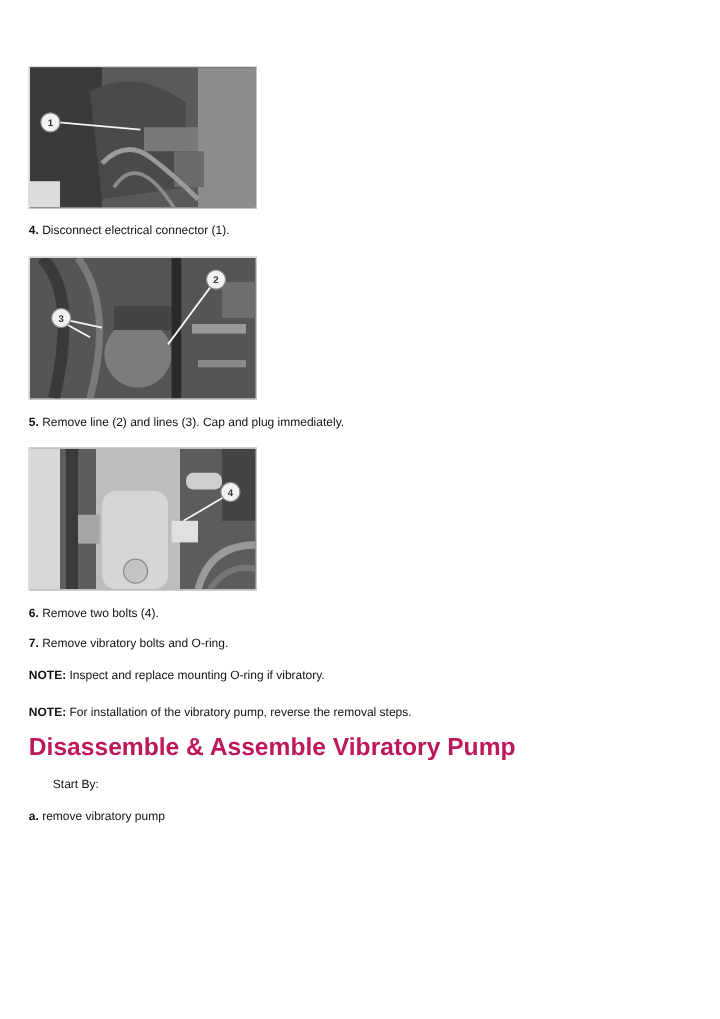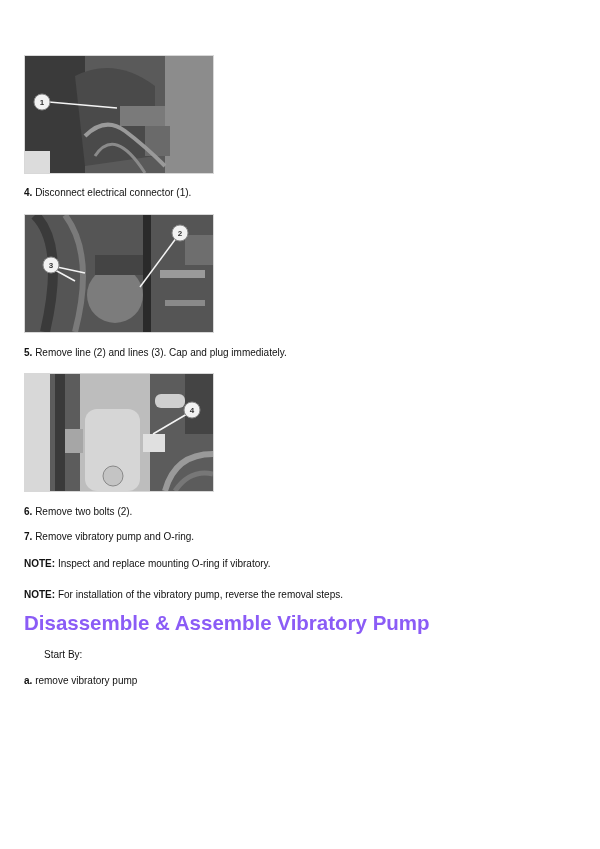--- a/index.html
+++ b/index.html
@@ -11,21 +11,21 @@
     position: absolute; left: 24px; width: 188px; height: 117px;
     border: 1px solid #d8d8d8; background: #6e6e6e; overflow: hidden;
   }
   .fig svg { display: block; width: 100%; height: 100%; }
   .line {
     position: absolute; left: 24px; font-size: 10px; line-height: 16px; white-space: nowrap;
   }
   .line b { font-weight: bold; }
   .heading {
     position: absolute; left: 24px; top: 610px; font-size: 20.5px; font-weight: bold;
-    line-height: 26px; white-space: nowrap; color: #8b5cf6;
+    line-height: 26px; white-space: nowrap; color: #be185d;
   }
   .callout-circle { fill: #f2f2f2; stroke: #888; stroke-width: 1; }
   .callout-text { font-family: "Liberation Sans", sans-serif; font-size: 8px; font-weight: bold; fill: #333; }
   .callout-line { stroke: #f4f4f4; stroke-width: 1.5; }
 </style>
 </head>
 <body>
 
 <div class="fig" style="top:55px;">
   <svg viewBox="0 0 188 117">
@@ -90,26 +90,26 @@
     <path d="M150 117 Q165 95 188 100" stroke="#777" stroke-width="5" fill="none"></path>
     <rect x="160" y="0" width="28" height="60" fill="#444"></rect>
     <line class="callout-line" x1="162" y1="40" x2="128" y2="60"></line>
     <circle class="callout-circle" cx="167" cy="36" r="8"></circle>
     <text class="callout-text" x="167" y="39" text-anchor="middle">4</text>
   </svg>
 </div>
 
 <div class="line" style="top:504px;">
   <b>6.</b>
-  <span>Remove two bolts (2).</span>
+  <span>Remove two bolts (4).</span>
 </div>
 
 <div class="line" style="top:529px;">
   <b>7.</b>
-  <span>Remove vibratory pump and O-ring.</span>
+  <span>Remove vibratory bolts and O-ring.</span>
 </div>
 
 <div class="line" style="top:556px;">
   <b>NOTE:</b>
   <span>Inspect and replace mounting O-ring if vibratory.</span>
 </div>
 
 <div class="line" style="top:587px;">
   <b>NOTE:</b>
   <span>For installation of the vibratory pump, reverse the removal steps.</span>

